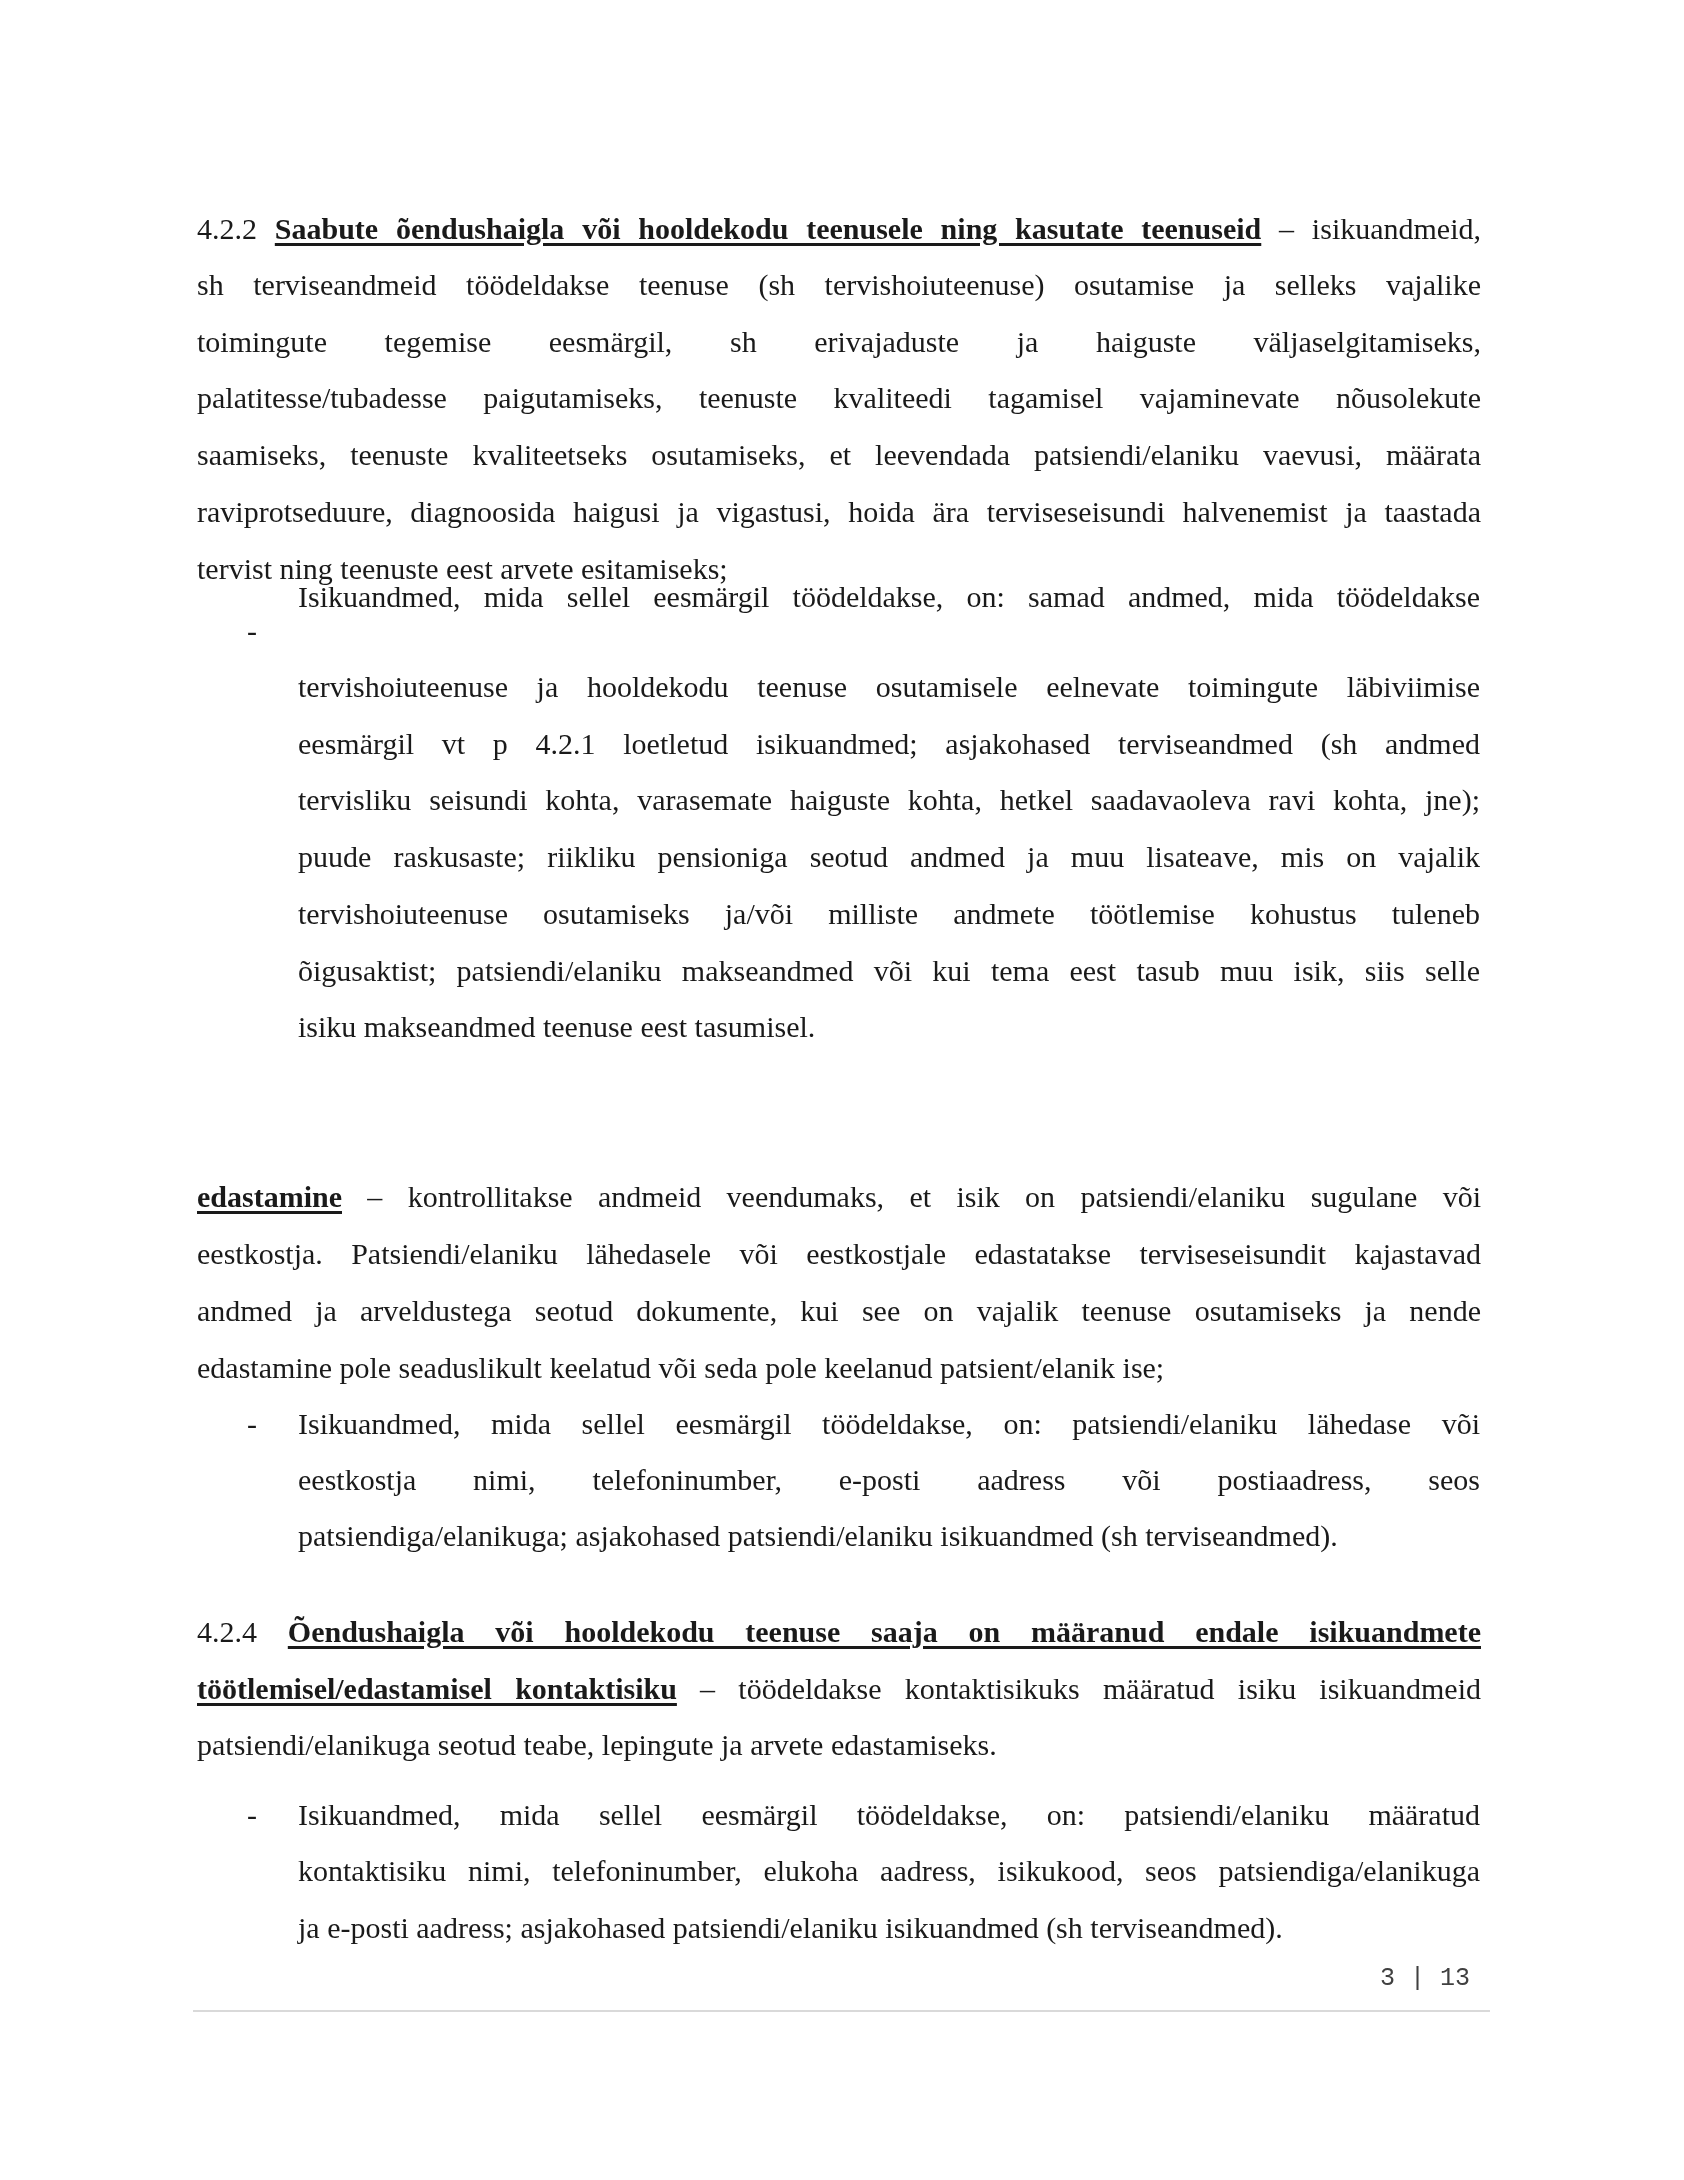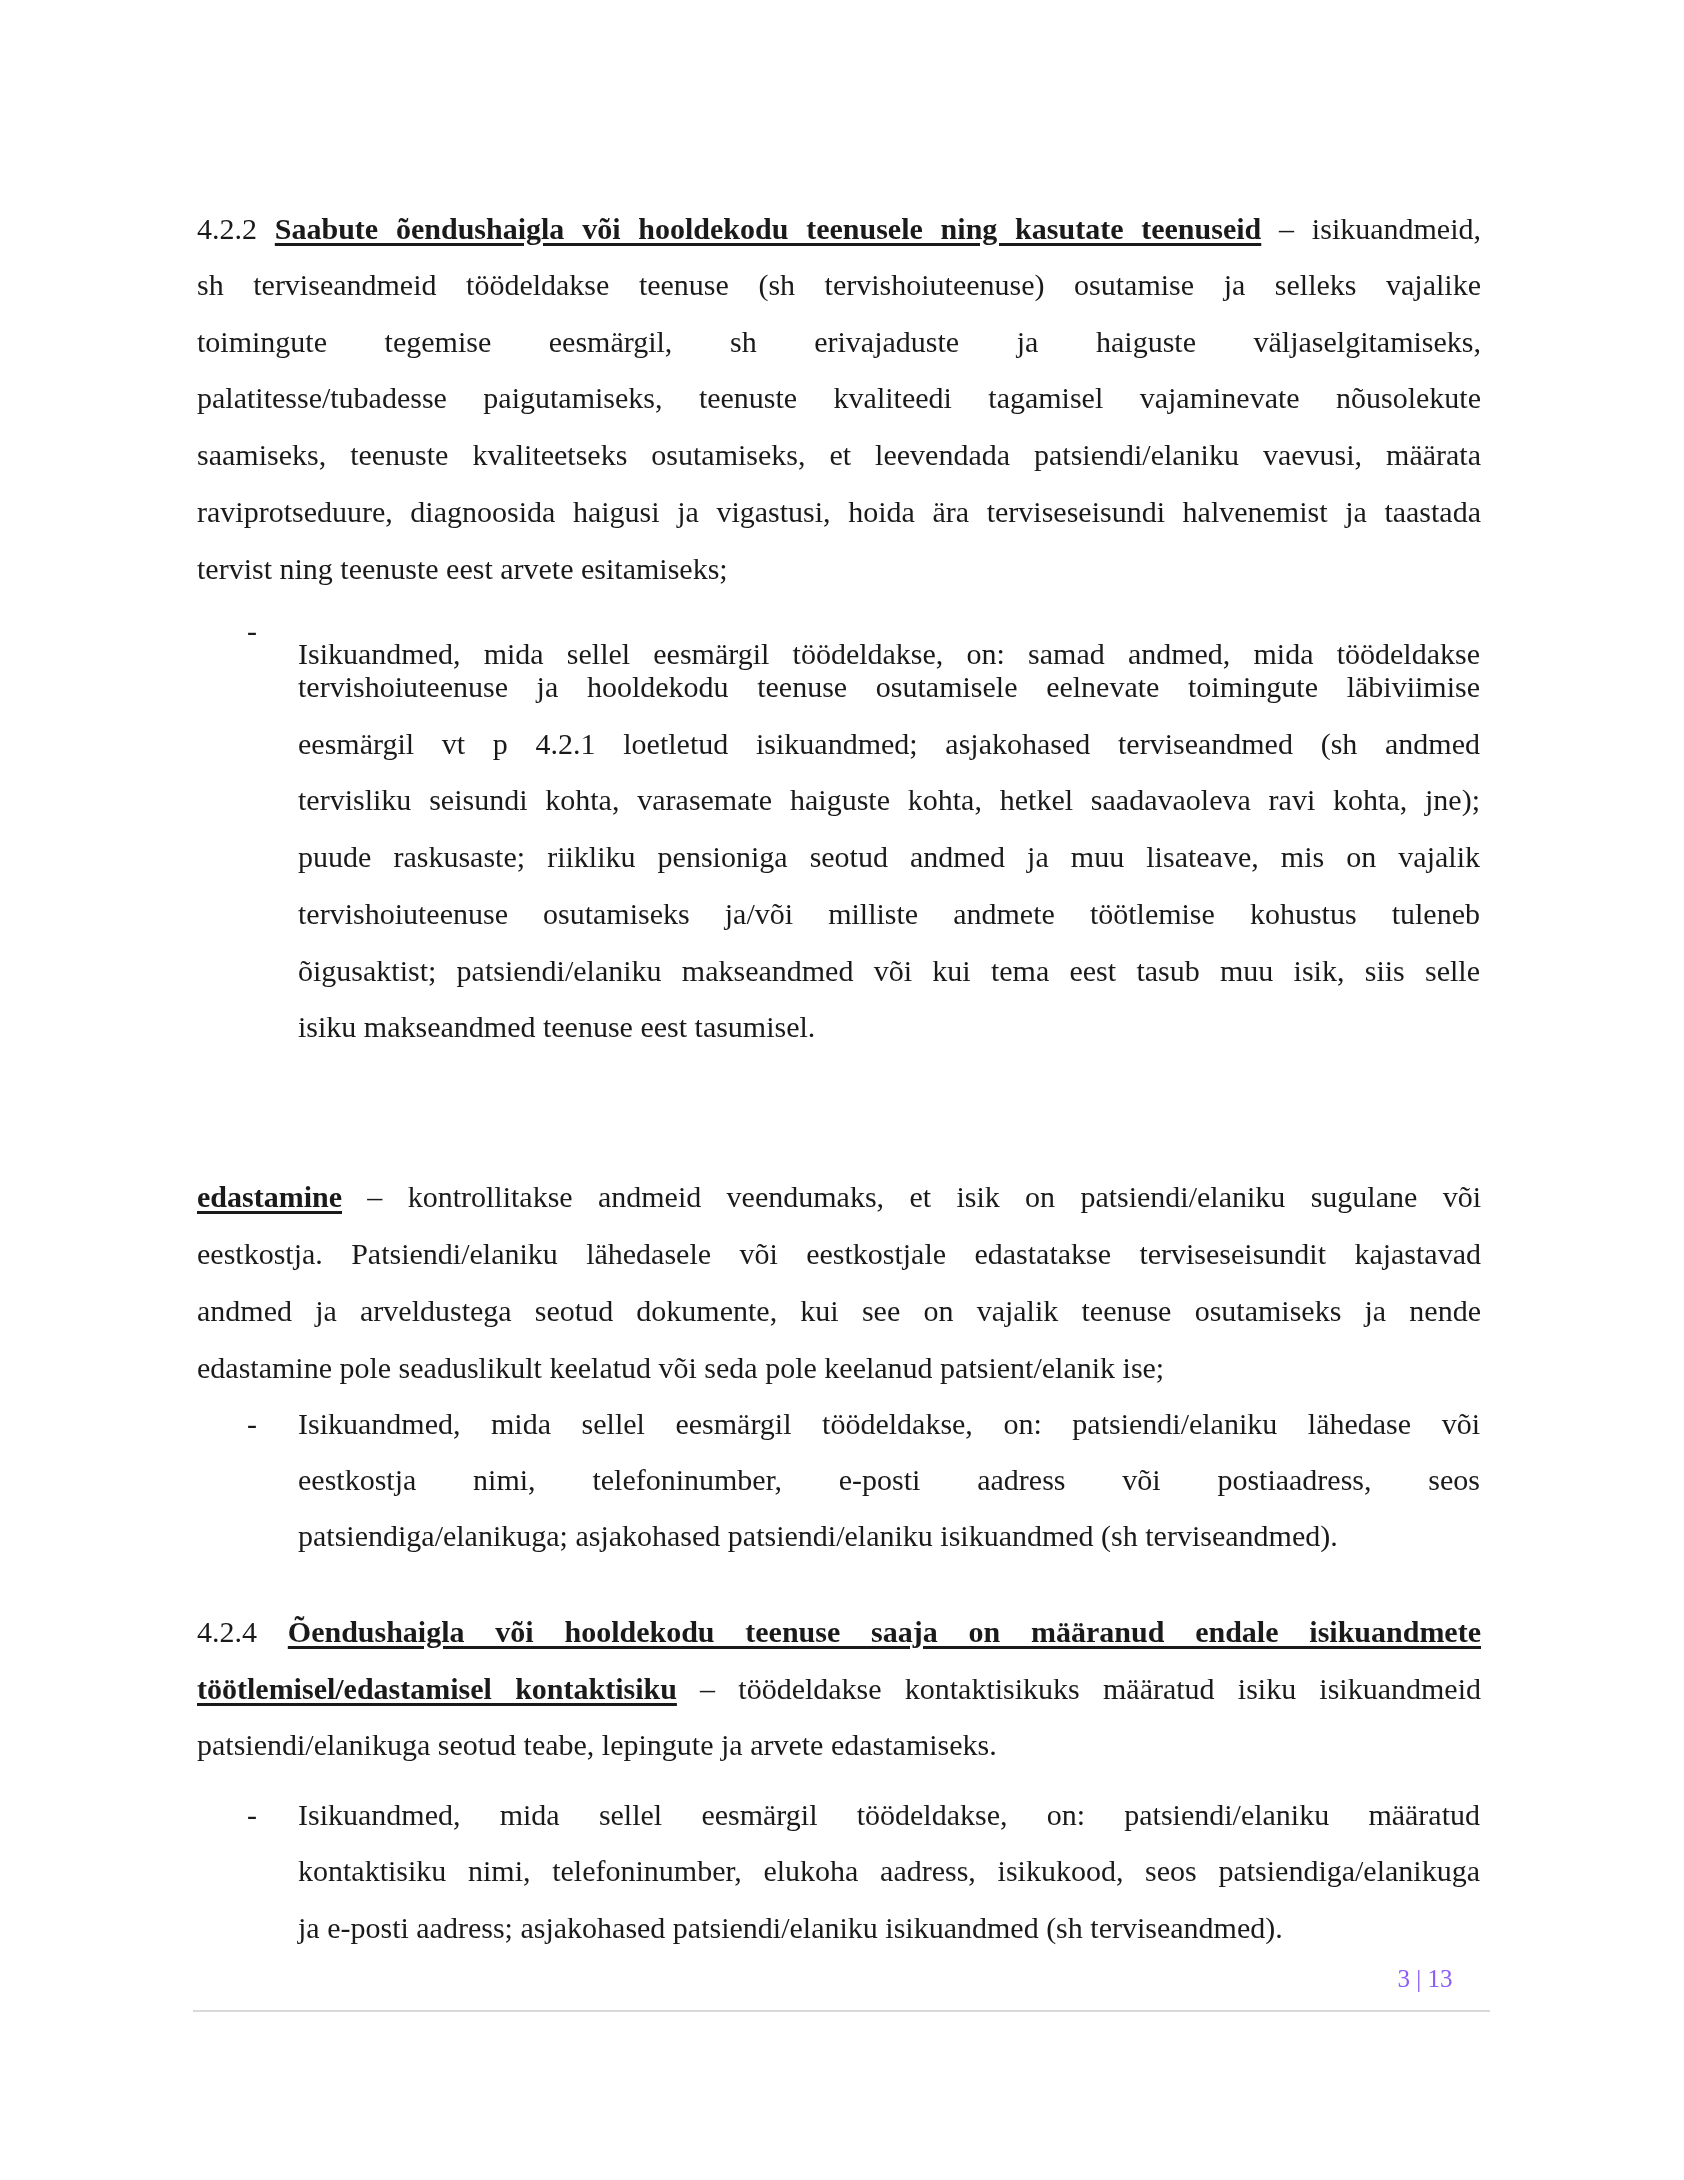--- a/index.html
+++ b/index.html
@@ -21,24 +21,24 @@
     height: 37px;
   }
   .main { left: 197px; width: 1284px; }
   .bul { left: 298px; width: 1182px; }
   .dash { left: 247px; width: 25.6px; }
   .h { font-weight: bold; text-decoration: underline; text-decoration-thickness: 2.6px; text-underline-offset: 4.3px; }
   .footer-num {
     position: absolute;
     left: 1380px; width: 90px;
     top: 1956px;
-    font-family: Liberation Serif, serif;
+    font-family: Liberation Mono, monospace;
     font-size: 25px;
     line-height: 31px;
-    color: #8b5cf6;
+    color: #404040;
     text-align: center;
     white-space: nowrap;
   }
   .footer-rule {
     position: absolute;
     left: 193px; top: 2003px;
     width: 1297px; height: 1.7px;
     background: #d9d9d9;
   }
 </style>
@@ -49,21 +49,21 @@
 
   <div class="line main just" style="top:203px"><span>4.2.2 </span><span class="h">Saabute õendushaigla või hooldekodu teenusele ning kasutate teenuseid</span><span> – isikuandmeid,</span></div>
   <div class="line main just" style="top:259px">sh terviseandmeid töödeldakse teenuse (sh tervishoiuteenuse) osutamise ja selleks vajalike</div>
   <div class="line main just" style="top:316px">toimingute tegemise eesmärgil, sh erivajaduste ja haiguste väljaselgitamiseks,</div>
   <div class="line main just" style="top:429px">saamiseks, teenuste kvaliteetseks osutamiseks, et leevendada patsiendi/elaniku vaevusi, määrata</div>
   <div class="line main just" style="top:372px">palatitesse/tubadesse paigutamiseks, teenuste kvaliteedi tagamisel vajaminevate nõusolekute</div>
   <div class="line main just" style="top:486px">raviprotseduure, diagnoosida haigusi ja vigastusi, hoida ära terviseseisundi halvenemist ja taastada</div>
   <div class="line main" style="top:543px">tervist ning teenuste eest arvete esitamiseks;</div>
 
   <div class="line dash" style="top:605px">-</div>
-  <div class="line bul just" style="top:628px">Isikuandmed, mida sellel eesmärgil töödeldakse, on: samad andmed, mida töödeldakse</div>
+  <div class="line bul just" style="top:571px">Isikuandmed, mida sellel eesmärgil töödeldakse, on: samad andmed, mida töödeldakse</div>
   <div class="line bul just" style="top:661px">tervishoiuteenuse ja hooldekodu teenuse osutamisele eelnevate toimingute läbiviimise</div>
   <div class="line bul just" style="top:718px">eesmärgil vt p 4.2.1 loetletud isikuandmed; asjakohased terviseandmed (sh andmed</div>
   <div class="line bul just" style="top:774px">tervisliku seisundi kohta, varasemate haiguste kohta, hetkel saadavaoleva ravi kohta, jne);</div>
   <div class="line bul just" style="top:831px">puude raskusaste; riikliku pensioniga seotud andmed ja muu lisateave, mis on vajalik</div>
   <div class="line bul just" style="top:888px">tervishoiuteenuse osutamiseks ja/või milliste andmete töötlemise kohustus tuleneb</div>
   <div class="line bul just" style="top:945px">õigusaktist; patsiendi/elaniku makseandmed või kui tema eest tasub muu isik, siis selle</div>
   <div class="line bul" style="top:1001px">isiku makseandmed teenuse eest tasumisel.</div>
 
   <div class="line main just" style="top:1171px"><span class="h">edastamine</span><span> – kontrollitakse andmeid veendumaks, et isik on patsiendi/elaniku sugulane või</span></div>
   <div class="line main just" style="top:1228px">eestkostja. Patsiendi/elaniku lähedasele või eestkostjale edastatakse terviseseisundit kajastavad</div>

